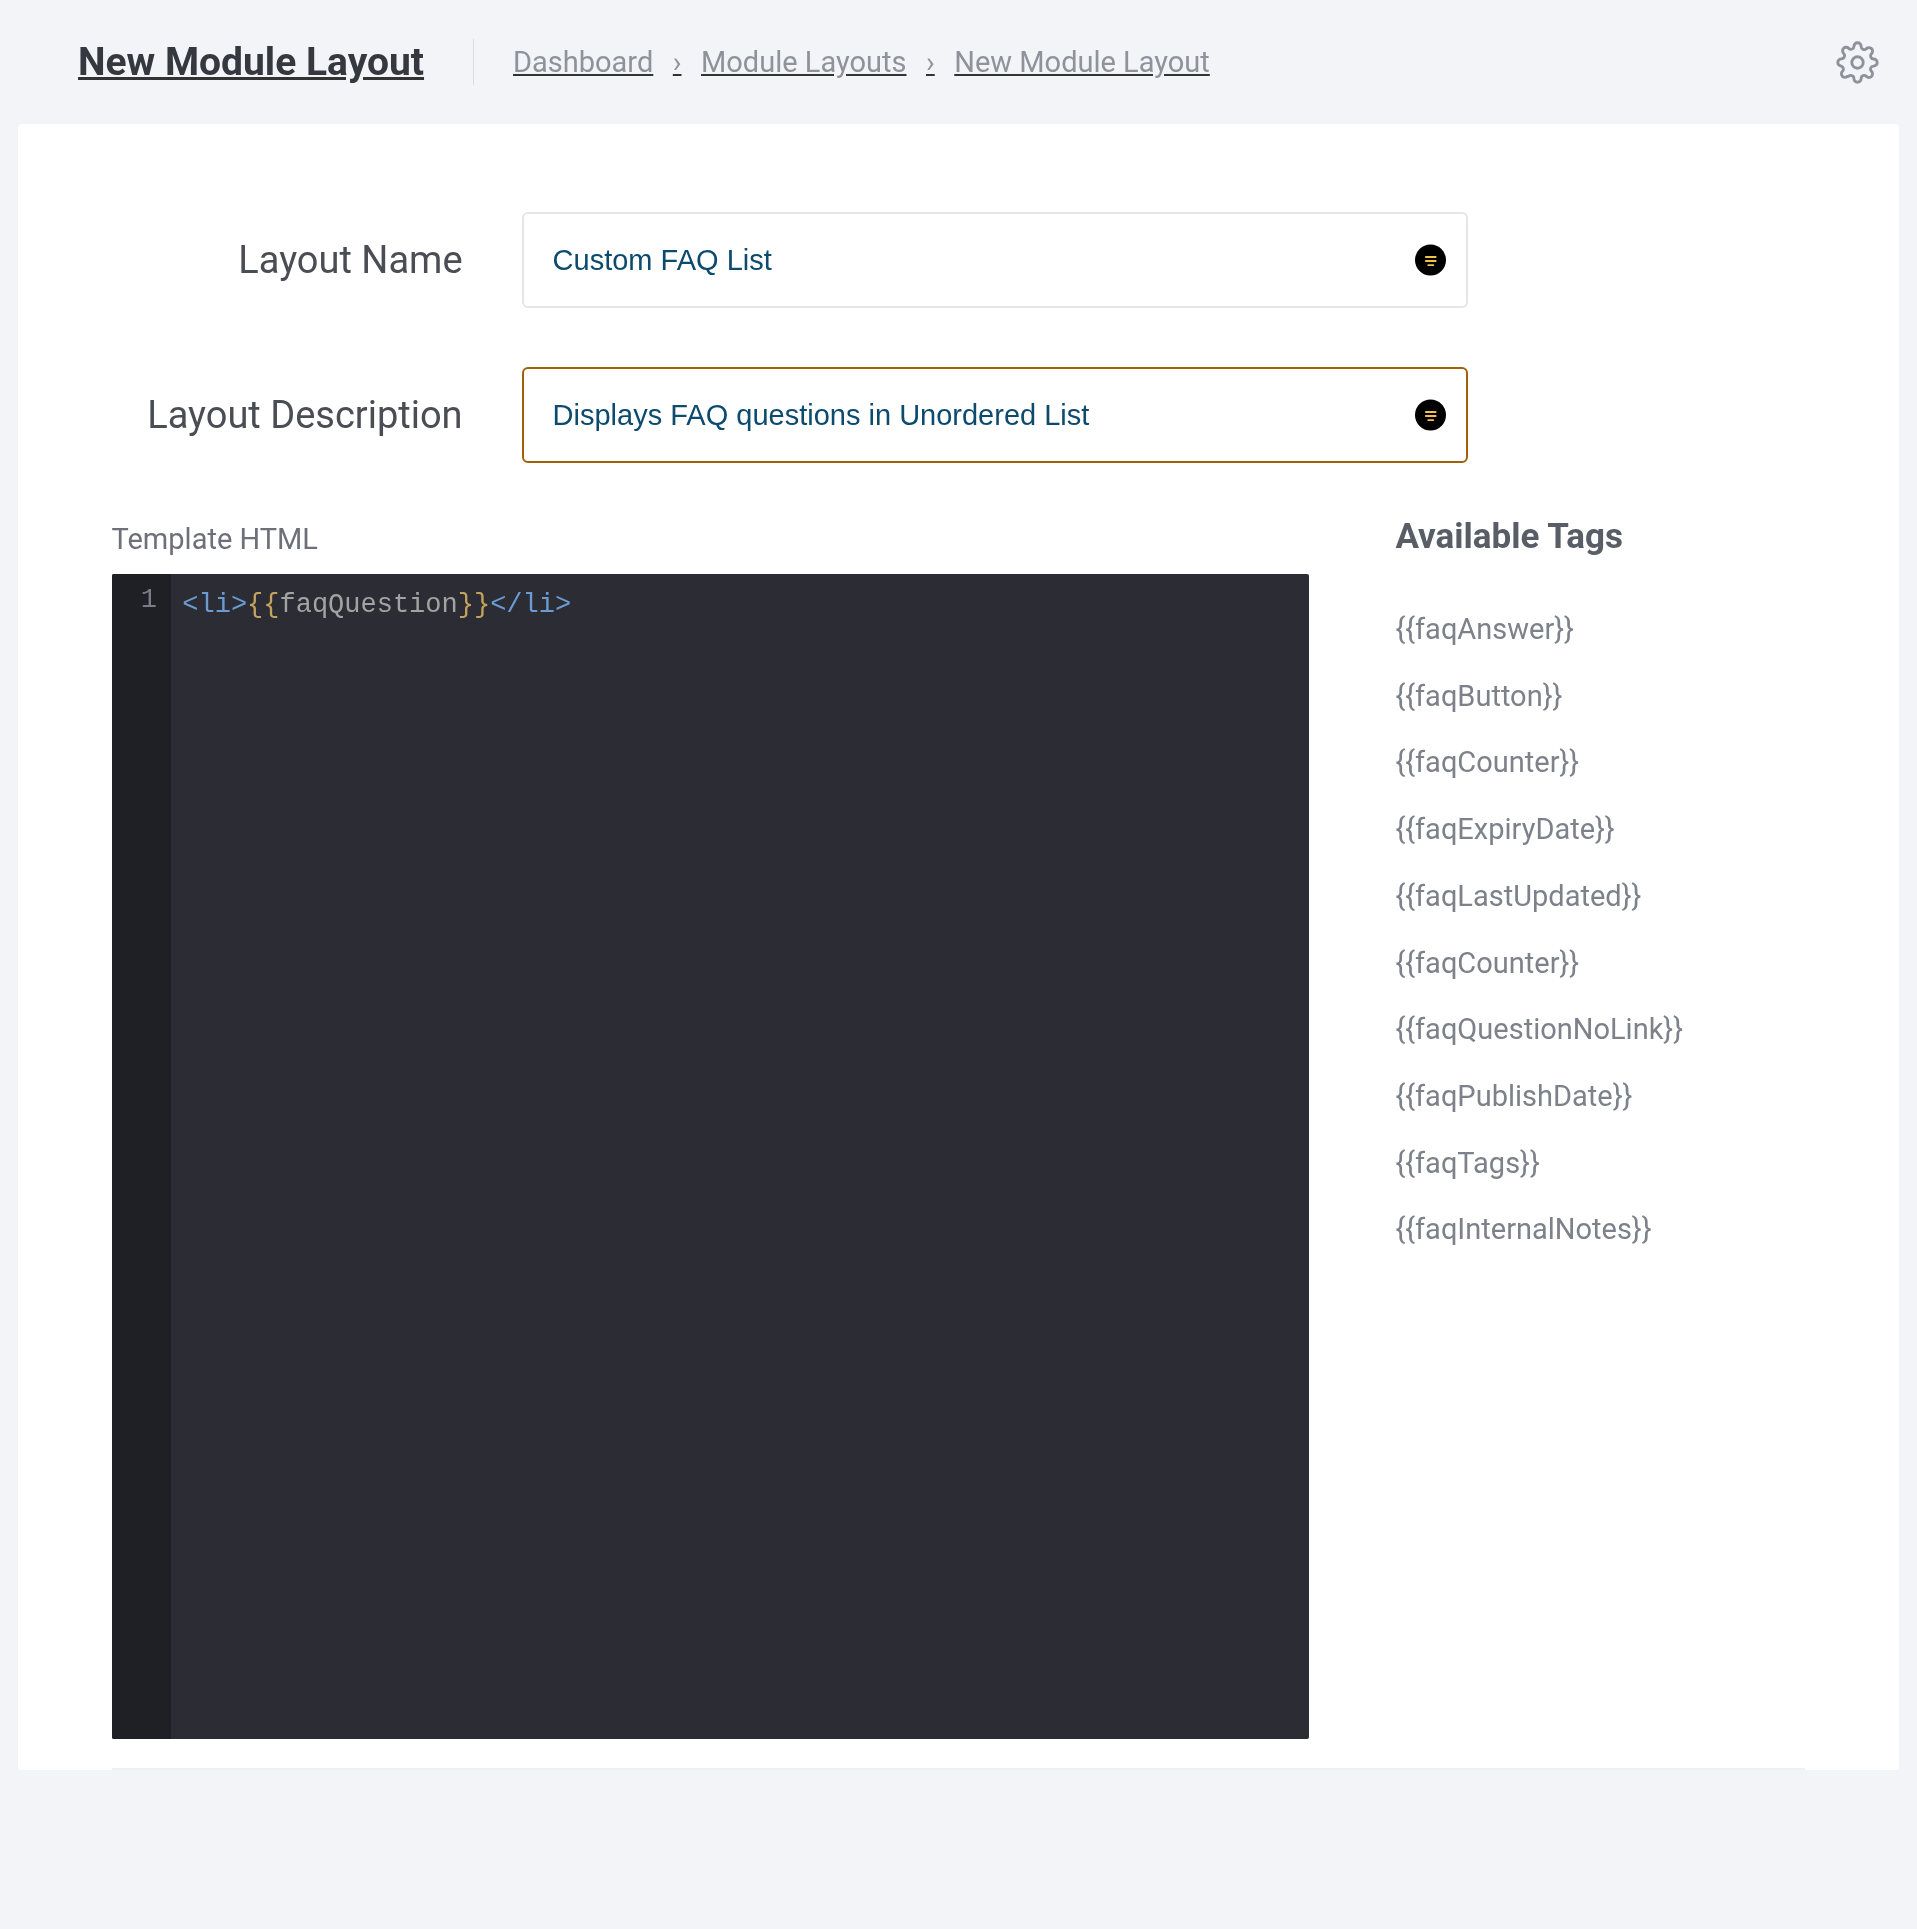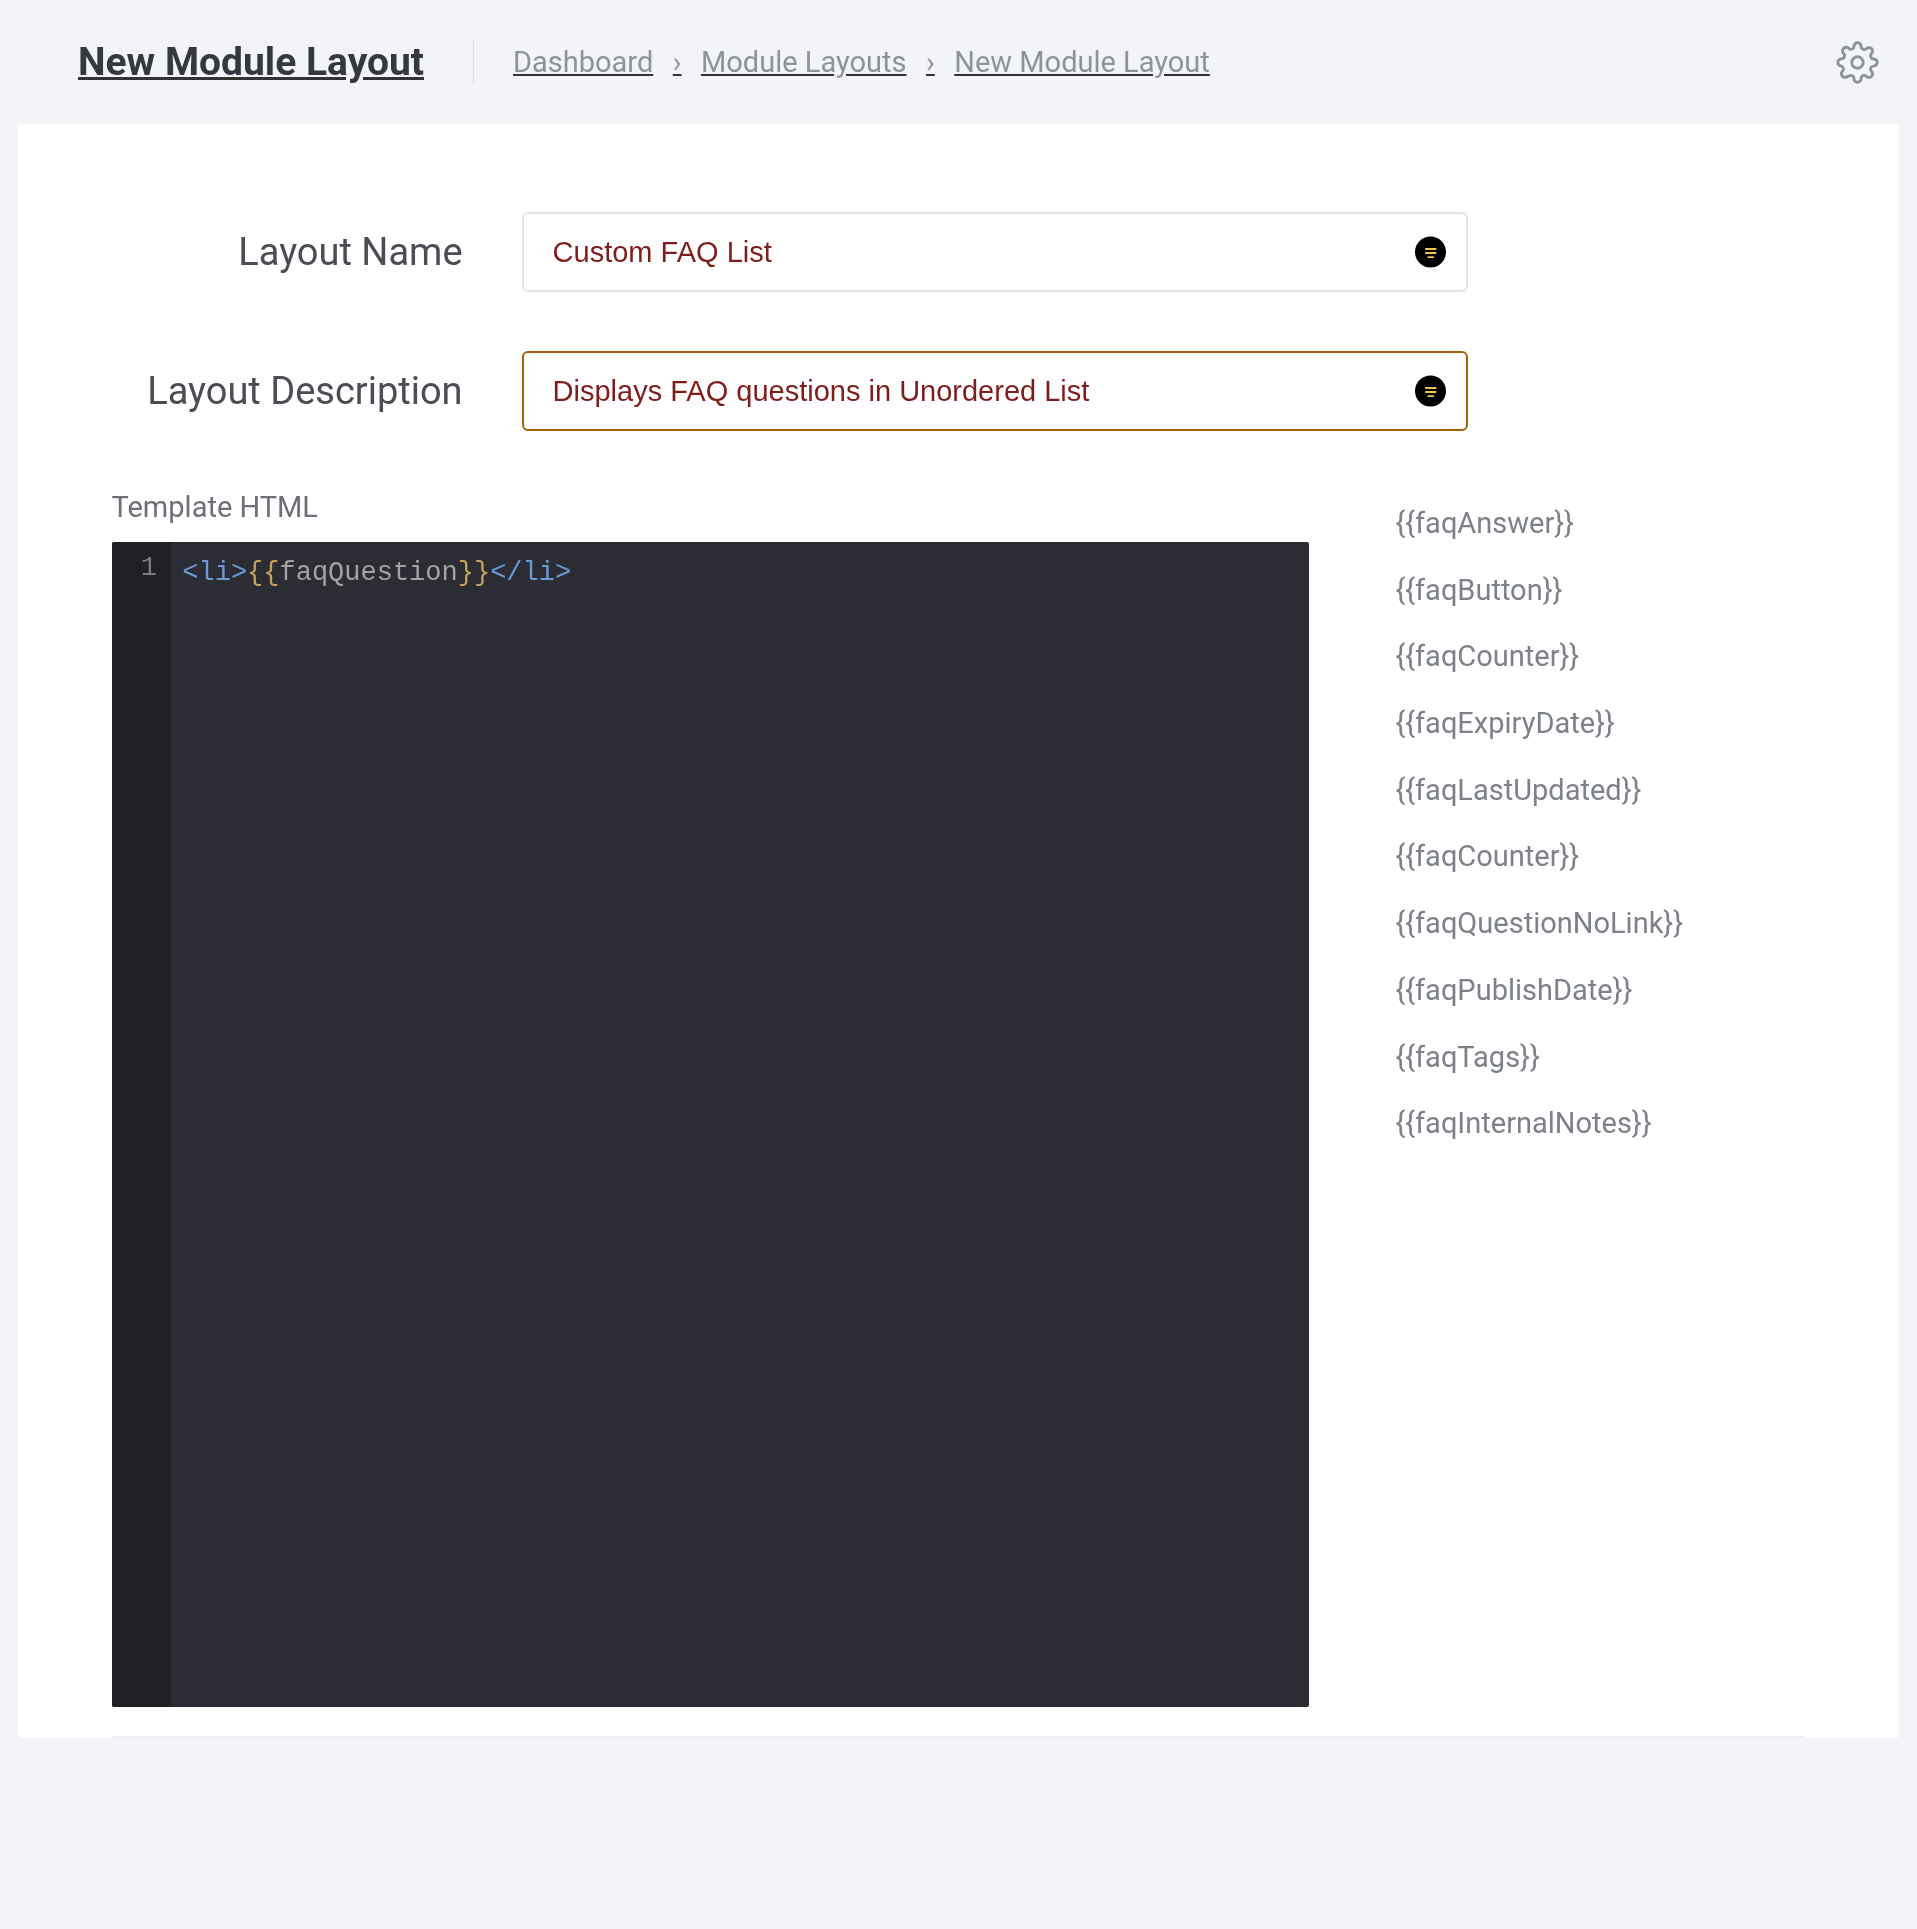--- a/index.html
+++ b/index.html
@@ -62,26 +62,26 @@
     color: #4a4d54;
     font-size: 38px;
     padding-right: 59px;
   }
   .form-input-wrap {
     flex: 0 0 946px;
     position: relative;
   }
   .text-input {
     width: 100%;
-    height: 80px;
+    height: 96px;
     border: 2px solid #e5e6ea;
     border-radius: 5.9px;
     padding: 0 78px 0 29px;
     font-size: 29px;
-    color: #7f1d1d;
+    color: #0c4a6e;
     background: #fff;
     outline: none;
   }
   .text-input.focused {
     border: 2px solid #a16207;
   }
   .input-badge {
     position: absolute;
     right: 21.5px;
     top: 50%;
@@ -228,20 +228,21 @@
       <div class="editor-label">Template HTML</div>
       <div class="code-editor">
         <div class="gutter">
           <div>1</div>
         </div>
         <div class="code-body"><span class="tok-tag">&lt;</span><span class="tok-tag">li</span><span class="tok-tag">&gt;</span><span class="tok-brace">{{</span><span class="tok-var">faqQuestion</span><span class="tok-brace">}}</span><span class="tok-tag">&lt;/</span><span class="tok-tag">li</span><span class="tok-tag">&gt;</span></div>
       </div>
     </div>
 
     <div class="tags-col">
+      <div class="tags-title">Available Tags</div>
       <div class="tag-item">{{faqAnswer}}</div>
       <div class="tag-item">{{faqButton}}</div>
       <div class="tag-item">{{faqCounter}}</div>
       <div class="tag-item">{{faqExpiryDate}}</div>
       <div class="tag-item">{{faqLastUpdated}}</div>
       <div class="tag-item">{{faqCounter}}</div>
       <div class="tag-item">{{faqQuestionNoLink}}</div>
       <div class="tag-item">{{faqPublishDate}}</div>
       <div class="tag-item">{{faqTags}}</div>
       <div class="tag-item">{{faqInternalNotes}}</div>

